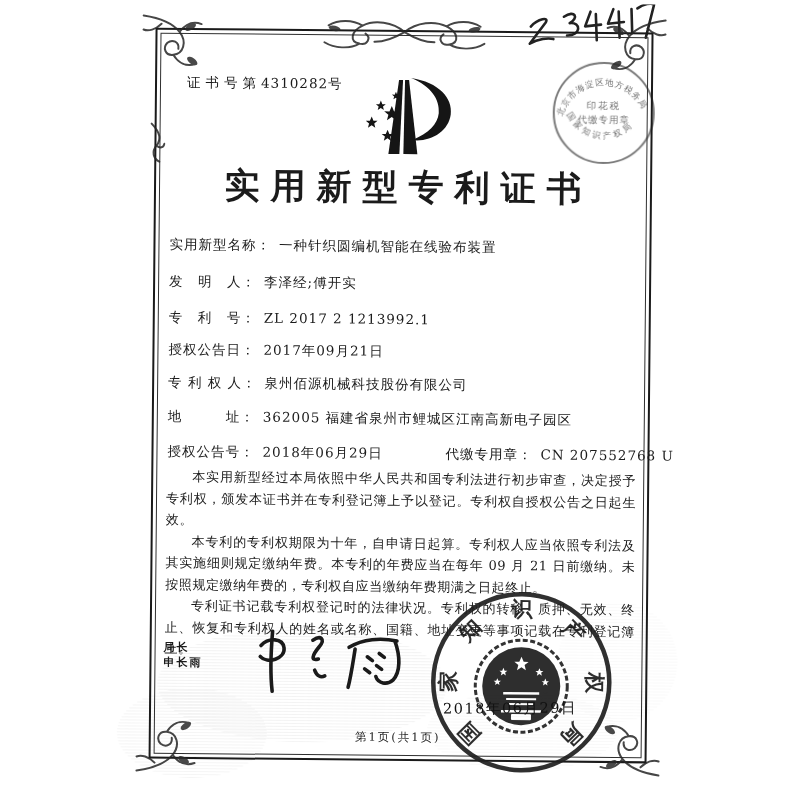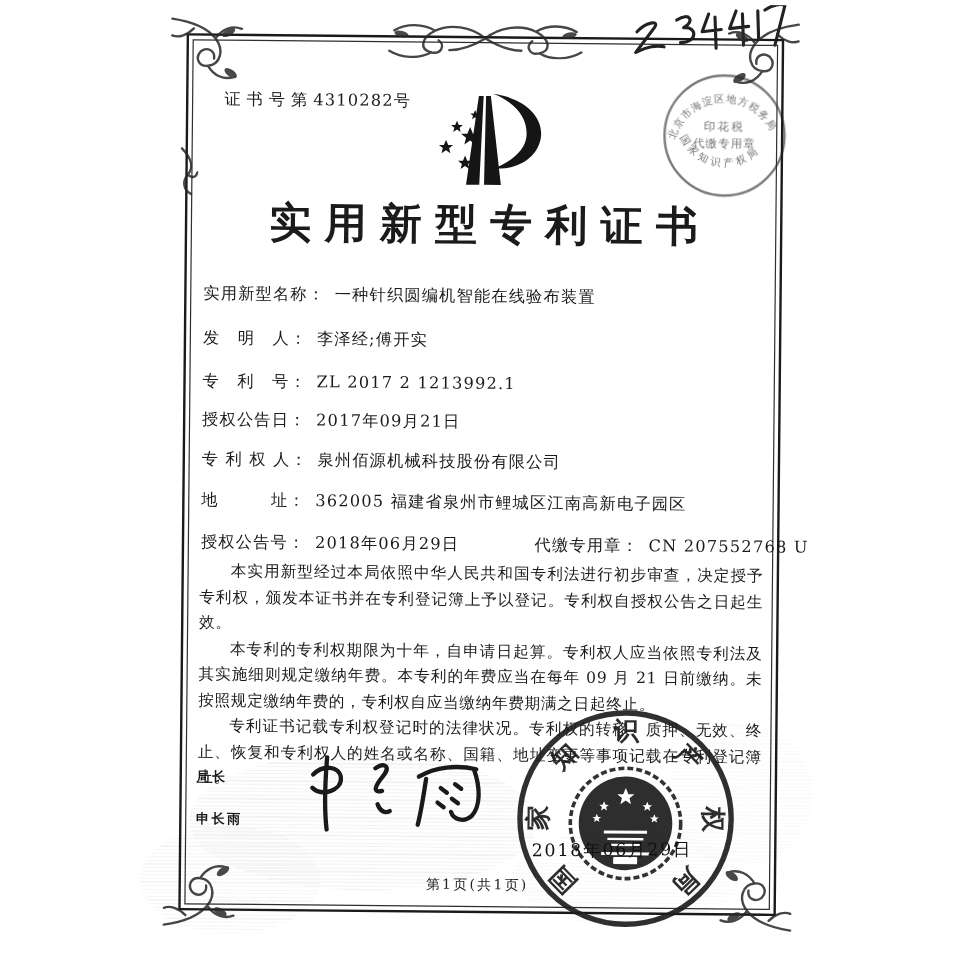--- a/index.html
+++ b/index.html
@@ -57,21 +57,21 @@
 
   
   .bodytext{
     position:absolute;left:13px;top:436px;width:470px;
     font-size:13px;line-height:21.5px;text-align:justify;letter-spacing:.6px;
   }
   .bodytext p{margin:0;text-indent:2em;}
 
   
   .commissioner{position:absolute;left:12px;top:610px;font-size:11px;letter-spacing:2px;font-weight:bold;}
-  .commissioner .line2{margin-top:20px;}
+  .commissioner .line2{margin-top:0;}
   .signature{position:absolute;left:100px;top:592px;width:180px;height:80px;}
 
   .seal-bottom{position:absolute;left:274px;top:553px;width:192px;height:192px;opacity:.92;}
   .issue-date{
     position:absolute;left:292px;top:666px;font-size:14.5px;letter-spacing:1.5px;
     white-space:nowrap;transform:rotate(-1deg);color:#111;
   }
   .footer{
     position:absolute;left:0;top:698px;width:100%;text-align:center;
     font-size:11.5px;letter-spacing:2px;color:#222;

